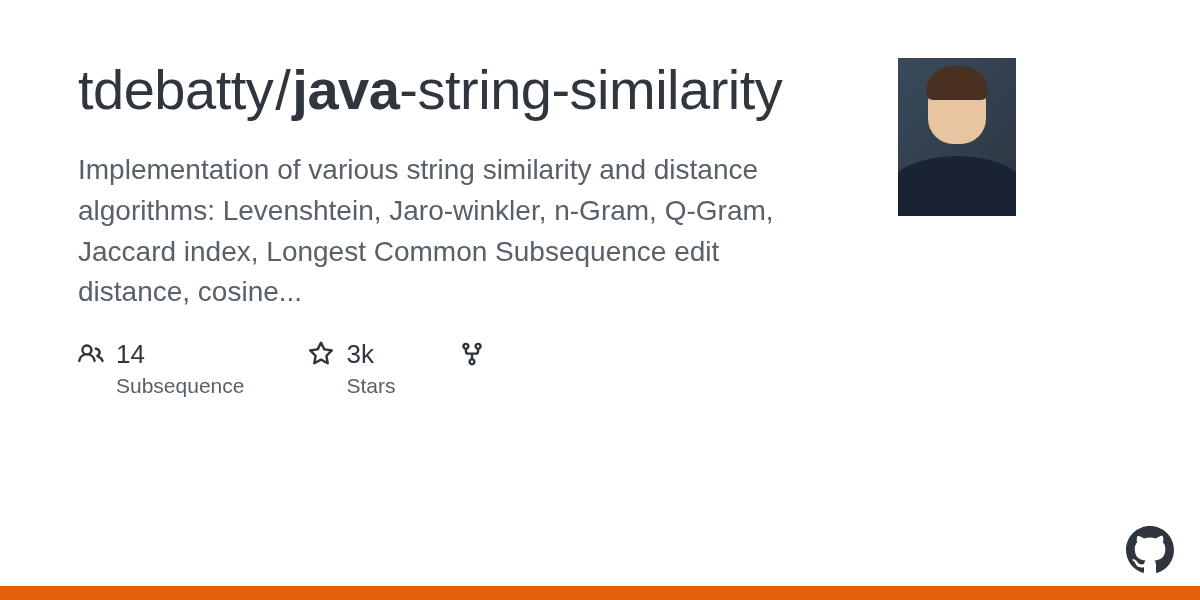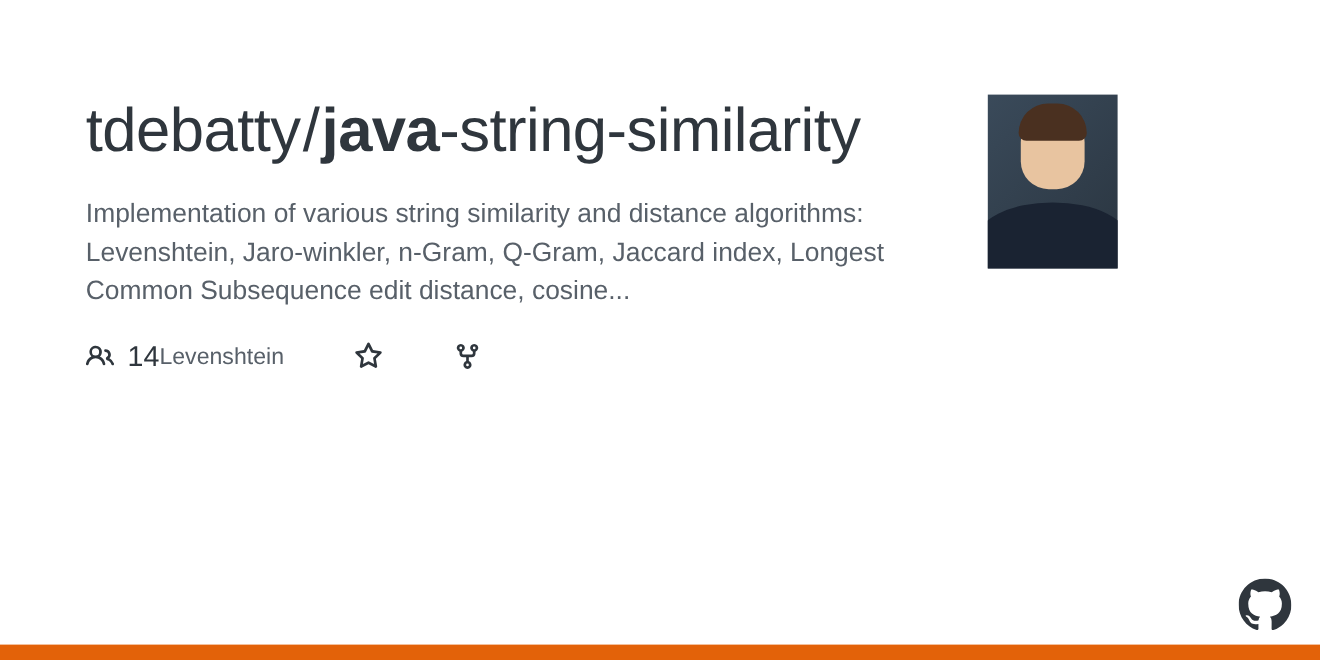--- a/index.html
+++ b/index.html
@@ -9,21 +9,21 @@
     }
     body {
       font-family: -apple-system, BlinkMacSystemFont, "Segoe UI", Helvetica, Arial, sans-serif;
       background: #ffffff;
       width: 1200px;
       height: 600px;
       position: relative;
       overflow: hidden;
     }
     .container {
-      padding: 86px 78px 0 78px;
+      padding: 58px 78px 0 78px;
       display: flex;
       gap: 40px;
     }
     .main-content {
       flex: 1;
       max-width: 780px;
     }
     .title {
       font-size: 56px;
       font-weight: 400;
@@ -39,21 +39,21 @@
       font-weight: 400;
       margin: 0 2px;
     }
     .title .repo-bold {
       font-weight: 700;
     }
     .title .repo-rest {
       font-weight: 400;
     }
     .description {
-      font-size: 24px;
+      font-size: 28px;
       color: #586069;
       line-height: 1.45;
       margin-bottom: 26px;
       max-width: 740px;
     }
     .stats {
       display: flex;
       gap: 64px;
     }
     .stat {
@@ -63,21 +63,21 @@
     }
     .stat-icon {
       width: 26px;
       height: 26px;
       margin-top: 2px;
       fill: #2f363d;
       flex-shrink: 0;
     }
     .stat-text {
       display: flex;
-      flex-direction: row;
+      flex-direction: column;
     }
     .stat-value {
       font-size: 26px;
       color: #2f363d;
       line-height: 1.2;
     }
     .stat-label {
       font-size: 21px;
       color: #586069;
       margin-top: 4px;
@@ -153,27 +153,31 @@
       <span class="owner">tdebatty</span><span class="slash">/</span><span class="repo-bold">java</span><span class="repo-rest">-string-similarity</span>
     </h1>
     <p class="description">Implementation of various string similarity and distance algorithms: Levenshtein, Jaro-winkler, n-Gram, Q-Gram, Jaccard index, Longest Common Subsequence edit distance, cosine...</p>
     <div class="stats">
       <div class="stat">
         <svg class="stat-icon" viewBox="0 0 16 16">
             <path d="M2 5.5a3.5 3.5 0 1 1 5.898 2.549 5.508 5.508 0 0 1 3.034 4.084.75.75 0 1 1-1.482.235 4 4 0 0 0-7.9 0 .75.75 0 0 1-1.482-.236A5.507 5.507 0 0 1 3.102 8.05 3.493 3.493 0 0 1 2 5.5ZM11 4a3.001 3.001 0 0 1 2.22 5.018 5.01 5.01 0 0 1 2.56 3.012.749.749 0 0 1-.885.954.752.752 0 0 1-.549-.514 3.507 3.507 0 0 0-2.522-2.372.75.75 0 0 1-.574-.73v-.352a.75.75 0 0 1 .416-.672A1.5 1.5 0 0 0 11 5.5.75.75 0 0 1 11 4Zm-5.5-.5a2 2 0 1 0-.001 3.999A2 2 0 0 0 5.5 3.5Z"></path>
           </svg>
         <div class="stat-text">
           <span class="stat-value">14</span>
-          <span class="stat-label">Levenshtein</span>
+          <span class="stat-label">Subsequence</span>
         </div>
       </div>
       <div class="stat">
         <svg class="stat-icon" viewBox="0 0 16 16">
             <path d="M8 .25a.75.75 0 0 1 .673.418l1.882 3.815 4.21.612a.75.75 0 0 1 .416 1.279l-3.046 2.97.719 4.192a.751.751 0 0 1-1.088.791L8 12.347l-3.766 1.98a.75.75 0 0 1-1.088-.79l.72-4.194L.818 6.374a.75.75 0 0 1 .416-1.28l4.21-.611L7.327.668A.75.75 0 0 1 8 .25Zm0 2.445L6.615 5.5a.75.75 0 0 1-.564.41l-3.097.45 2.24 2.184a.75.75 0 0 1 .216.664l-.528 3.084 2.769-1.456a.75.75 0 0 1 .698 0l2.77 1.456-.53-3.084a.75.75 0 0 1 .216-.664l2.24-2.183-3.096-.45a.75.75 0 0 1-.564-.41L8 2.694Z"></path>
           </svg>
+        <div class="stat-text">
+          <span class="stat-value">3k</span>
+          <span class="stat-label">Stars</span>
+        </div>
       </div>
       <div class="stat">
         <svg class="stat-icon" viewBox="0 0 16 16">
             <path d="M5 5.372v.878c0 .414.336.75.75.75h4.5a.75.75 0 0 0 .75-.75v-.878a2.25 2.25 0 1 1 1.5 0v.878a2.25 2.25 0 0 1-2.25 2.25h-1.5v2.128a2.251 2.251 0 1 1-1.5 0V8.5h-1.5A2.25 2.25 0 0 1 3.5 6.25v-.878a2.25 2.25 0 1 1 1.5 0ZM5 3.25a.75.75 0 1 0-1.5 0 .75.75 0 0 0 1.5 0Zm6.75.75a.75.75 0 1 0 0-1.5.75.75 0 0 0 0 1.5Zm-3 8.75a.75.75 0 1 0-1.5 0 .75.75 0 0 0 1.5 0Z"></path>
           </svg>
       </div>
     </div>
   </div>
   <div class="avatar">
     <div class="avatar-hair"></div>

